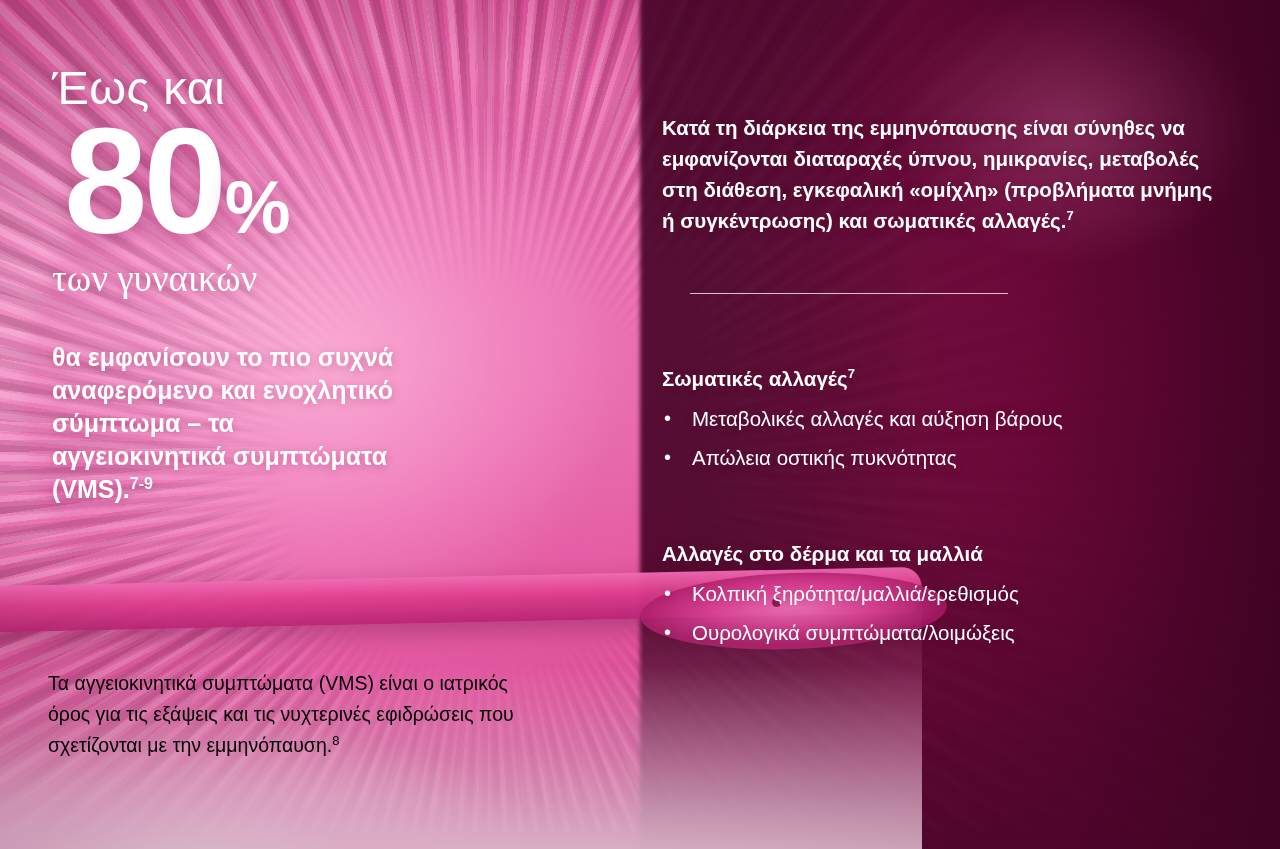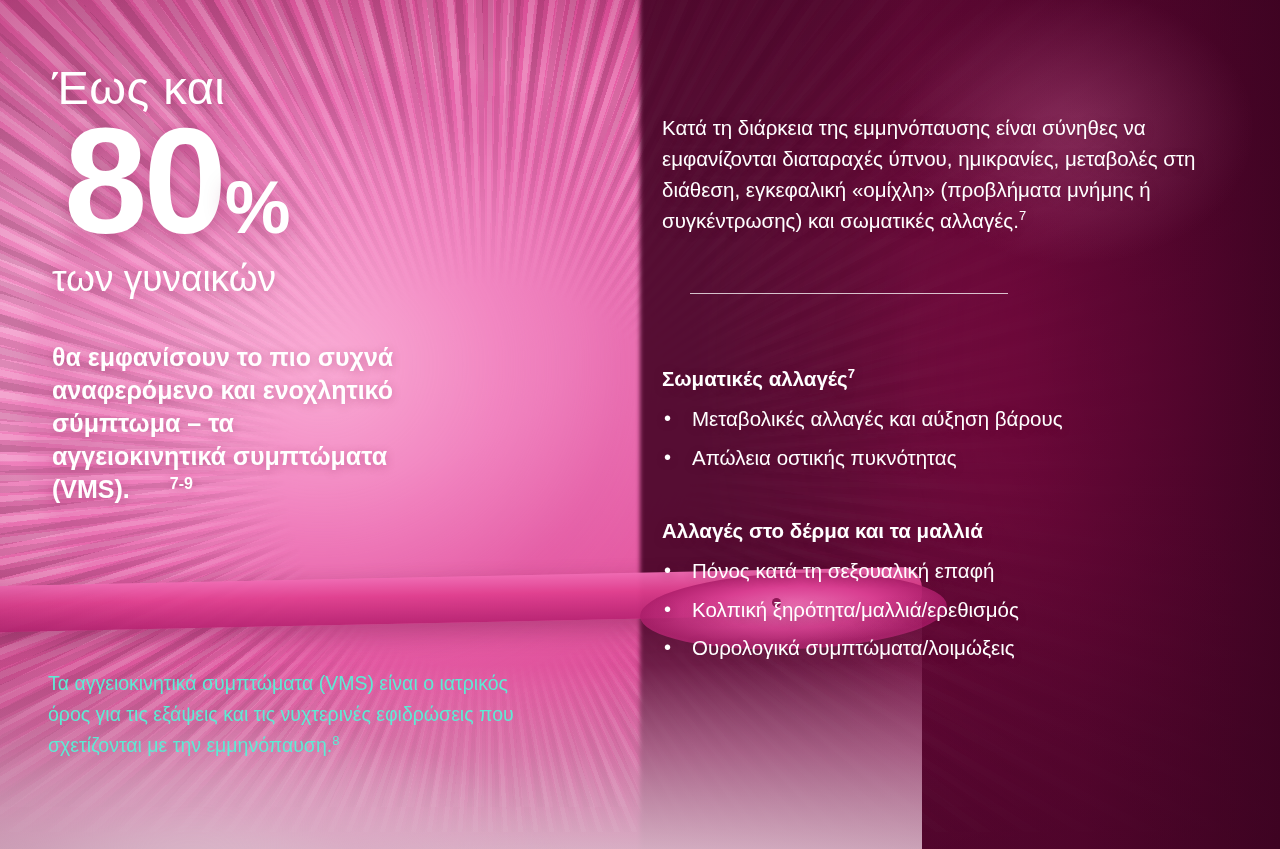--- a/index.html
+++ b/index.html
@@ -196,80 +196,80 @@
     margin-left: 2px;
     letter-spacing: -2px;
     text-shadow: 0 4px 22px rgba(120,8,64,0.35);
   }
   .women {
     font-size: 37px;
     font-weight: 400;
     line-height: 1.15;
     margin: 6px 0 16px 4px;
     text-shadow: 0 2px 12px rgba(120,8,64,0.3);
+    font-family: Liberation Serif, serif;
   }
   .left-para {
     font-size: 25px;
     font-weight: 600;
     line-height: 1.32;
     margin: 40px 0 0 4px;
     width: 350px;
     text-shadow: 0 2px 10px rgba(120,8,64,0.3);
   }
   .left-para .sup {
     font-size: 16px;
     vertical-align: super;
     font-weight: 600;
-    margin-left: 40px;
   }
 
   .footnote {
     position: absolute;
     left: 48px;
     top: 668px;
     width: 500px;
     font-size: 19.5px;
     line-height: 1.6;
-    color: #5eead4;
+    color: #000000;
     font-weight: 400;
   }
   .footnote .sup {
     font-size: 13px;
     vertical-align: super;
   }
 
   .right-col {
     position: absolute;
     left: 662px;
     top: 112px;
     width: 560px;
   }
   .right-intro {
     font-size: 20.5px;
-    font-weight: 400;
+    font-weight: 700;
     line-height: 1.52;
     margin: 0;
     text-shadow: 0 2px 10px rgba(90,4,48,0.35);
   }
   .right-intro .sup {
     font-size: 13px;
     vertical-align: super;
   }
   .divider {
     width: 318px;
     height: 1px;
     background: rgba(255,255,255,0.75);
     margin: 56px 0 0 28px;
   }
 
   .section {
     margin-top: 72px;
   }
   .section.second {
-    margin-top: 40px;
+    margin-top: 63px;
   }
   .section-title {
     font-size: 20.5px;
     font-weight: 700;
     margin: 0 0 10px 0;
     text-shadow: 0 2px 10px rgba(90,4,48,0.35);
   }
   .section-title .sup {
     font-size: 13px;
     vertical-align: super;
@@ -354,21 +354,20 @@
           <li><span>Μεταβολικές αλλαγές και αύξηση βάρους</span><span class="sup"></span></li>
           <li><span>Απώλεια οστικής πυκνότητας</span><span class="sup"></span></li>
         </ul>
       </div>
 
       <div class="section second">
         <h3 class="section-title">
           <span>Αλλαγές στο δέρμα και τα μαλλιά</span><span class="sup"></span>
         </h3>
         <ul class="bullets">
-          <li><span>Πόνος κατά τη σεξουαλική επαφή</span><span class="sup"></span></li>
           <li><span>Κολπική ξηρότητα/μαλλιά/ερεθισμός</span><span class="sup"></span></li>
           <li><span>Ουρολογικά συμπτώματα/λοιμώξεις</span><span class="sup"></span></li>
         </ul>
       </div>
     </div>
 
   </div>
 </div>
 
 </body></html>

